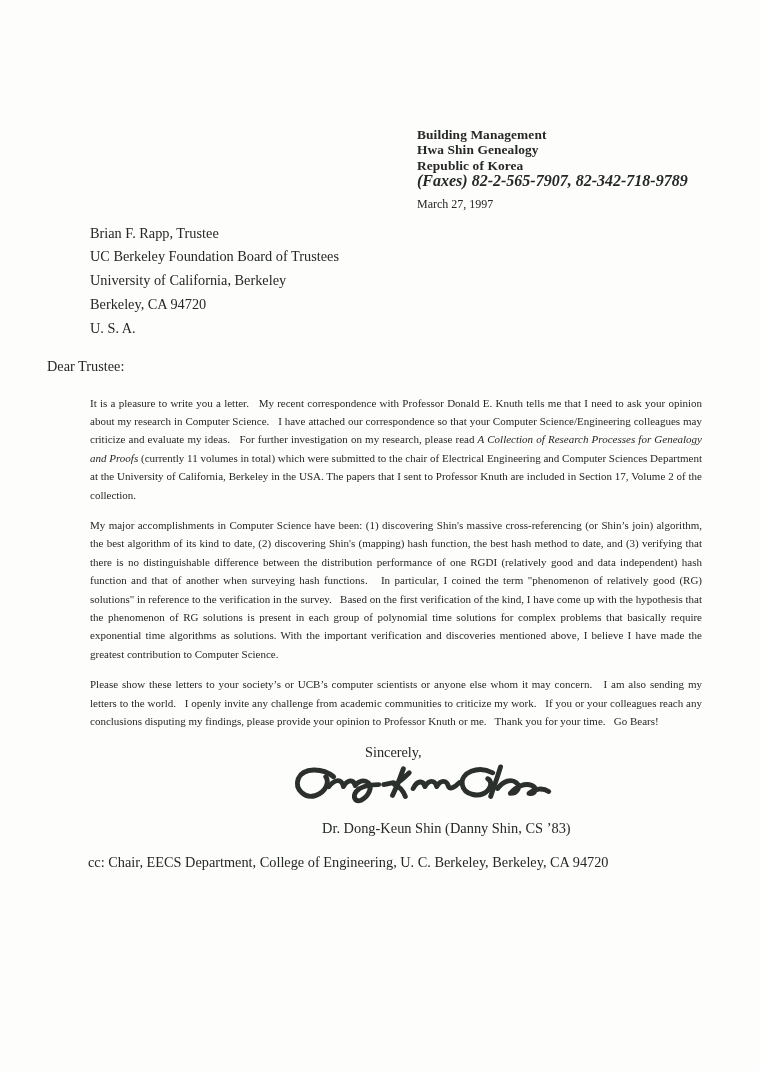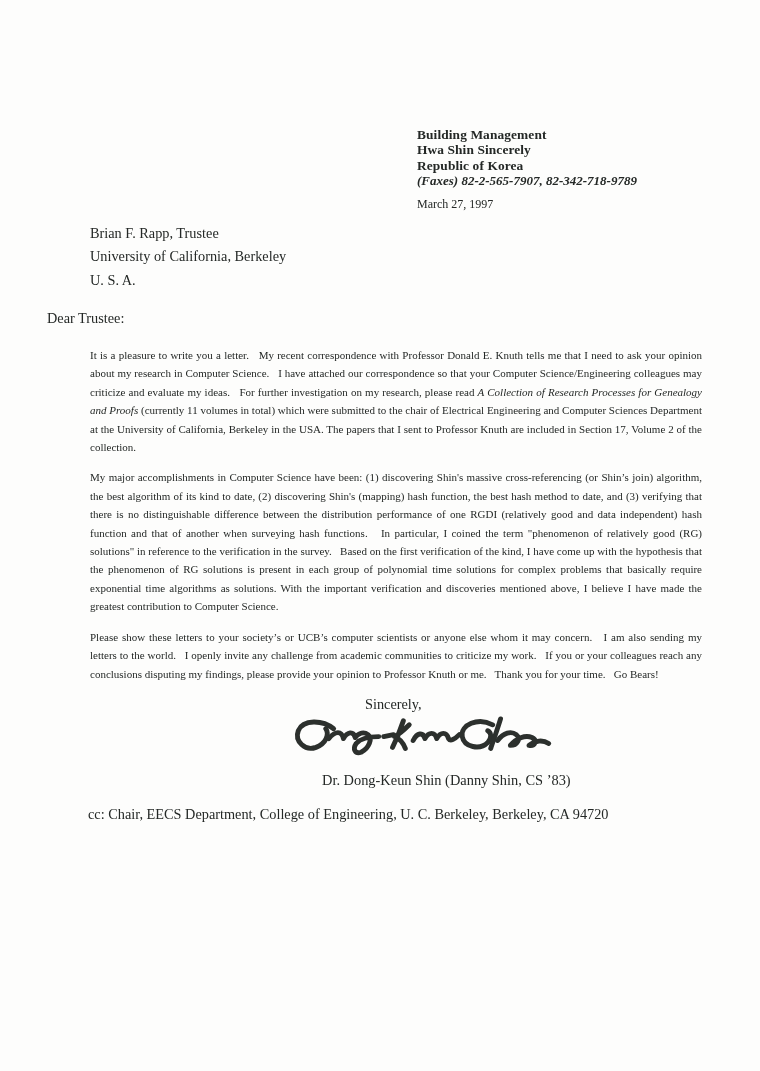--- a/index.html
+++ b/index.html
@@ -21,21 +21,21 @@
   .sender-block { margin-left: 417px; }
   .sender-block .hdr {
     font-weight: 700;
     font-size: 13.4px;
     line-height: 15.4px;
     letter-spacing: 0.1px;
   }
   .fax-line {
     font-weight: 700;
     font-style: italic;
-    font-size: 13px;
+    font-size: 16px;
     line-height: 15.4px;
   }
   .date-line { margin-top: 6px; font-size: 12px; line-height: 18px; }
 
   
   .recipient-block { margin-left: 90px; margin-top: 9px; }
   .recipient-block .line { font-size: 14.3px; line-height: 23.8px; }
 
   .salutation { margin-left: 47px; margin-top: 15px; font-size: 14.3px; line-height: 20px; }
 
@@ -64,30 +64,32 @@
   .cc-line { margin-left: 88px; margin-top: 16px; font-size: 14.3px; line-height: 18px; }
 </style>
 </head>
 <body>
 
 <div class="page">
 
   <div class="sender-block">
     <div>
         <div class="hdr">Building Management</div>
-        <div class="hdr">Hwa Shin Sincerely</div>
+        <div class="hdr">Hwa Shin Genealogy</div>
         <div class="hdr">Republic of Korea</div>
       </div>
     <div class="fax-line">(Faxes)   82-2-565-7907,    82-342-718-9789</div>
     <div class="date-line">March 27, 1997</div>
   </div>
 
   <div class="recipient-block">
       <div class="line">Brian F. Rapp, Trustee</div>
+      <div class="line">UC Berkeley Foundation Board of Trustees</div>
       <div class="line">University of California, Berkeley</div>
+      <div class="line">Berkeley, CA 94720</div>
       <div class="line">U. S. A.</div>
     </div>
 
   <div class="salutation">Dear Trustee:</div>
 
   <div class="letter-body">
       <p class="para"><span>It is a pleasure to write you a letter.   My recent correspondence with Professor Donald E. Knuth tells me that I need to ask your opinion about my research in Computer Science.   I have attached our correspondence so that your Computer Science/Engineering colleagues may criticize and evaluate my ideas.   For further investigation on my research, please read </span><em>A Collection of Research Processes for Genealogy and Proofs</em><span> (currently 11 volumes in total) which were submitted to the chair of Electrical Engineering and Computer Sciences Department at the University of California, Berkeley in the USA. The papers that I sent to Professor Knuth are included in Section 17, Volume 2 of the collection.</span></p>
       <p class="para"><span>My major accomplishments in Computer Science have been: (1) discovering Shin's massive cross-referencing (or Shin’s join) algorithm, the best algorithm of its kind to date, (2) discovering Shin's (mapping) hash function, the best hash method to date, and (3) verifying that there is no distinguishable difference between the distribution performance of one RGDI (relatively good and data independent) hash function and that of another when surveying hash functions.   In particular, I coined the term "phenomenon of relatively good (RG) solutions" in reference to the verification in the survey.   Based on the first verification of the kind, I have come up with the hypothesis that the phenomenon of RG solutions is present in each group of polynomial time solutions for complex problems that basically require exponential time algorithms as solutions. With the important verification and discoveries mentioned above, I believe I have made the greatest contribution to Computer Science.</span></p>
       <p class="para"><span>Please show these letters to your society’s or UCB’s computer scientists or anyone else whom it may concern.   I am also sending my letters to the world.   I openly invite any challenge from academic communities to criticize my work.   If you or your colleagues reach any conclusions disputing my findings, please provide your opinion to Professor Knuth or me.   Thank you for your time.   Go Bears!</span></p>
     </div>

